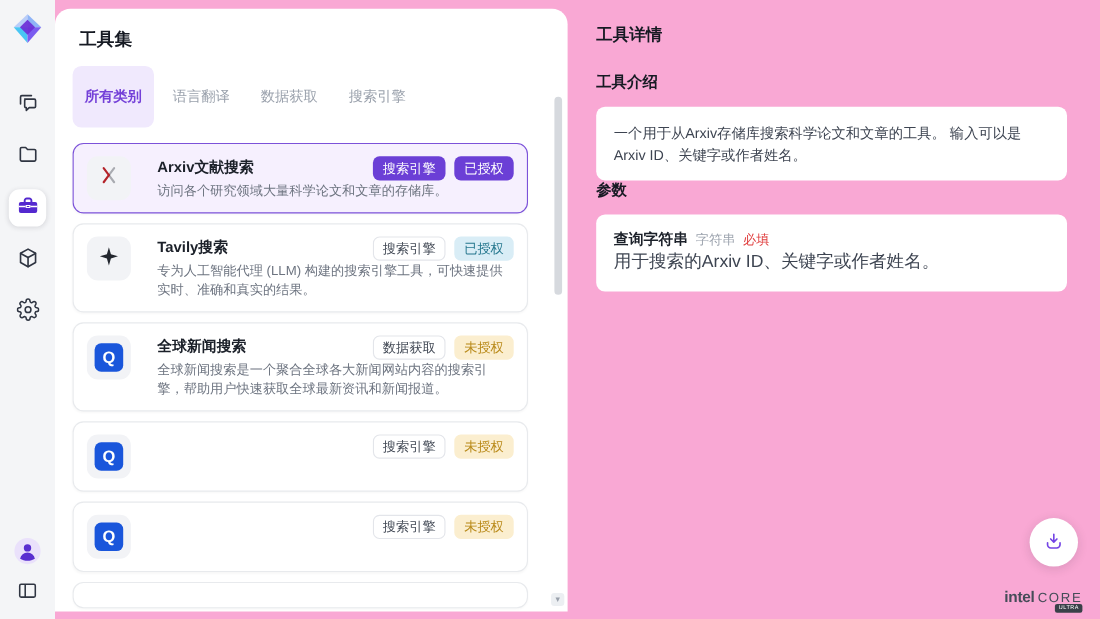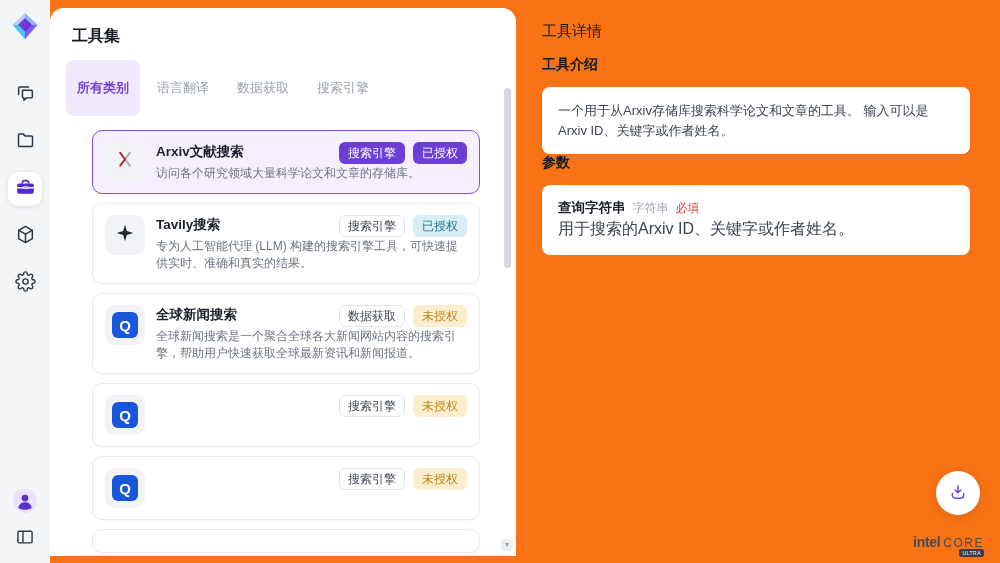--- a/index.html
+++ b/index.html
@@ -2,21 +2,21 @@
 <html><head>
 <meta charset="utf-8">
 <style>
   * { box-sizing: border-box; }
   html,body { margin:0; padding:0; }
   body {
     width:1000px; height:563px;
     font-family:"Liberation Sans","DejaVu Sans",sans-serif;
     background:#eef0f3;
   }
-  .app { position:relative; width:1000px; height:563px; overflow:hidden; background:#f97316; }
+  .app { position:relative; width:1000px; height:563px; overflow:hidden; background:#f9a8d4; }
 
   
   .sidebar {
     position:absolute; left:0; top:0; width:50px; height:100%;
     background:#f4f5f7; display:flex; flex-direction:column; align-items:center;
     padding:10px 0 12px;
   }
   .logo { width:32px; height:32px; display:flex; align-items:center; justify-content:center; }
   .side-nav { margin-top:36px; display:flex; flex-direction:column; gap:13px; align-items:center; }
   .side-btn {
@@ -40,23 +40,22 @@
   .tabs { display:flex; gap:6px; margin:0 16px 12px; }
   .tab {
     border:none; background:transparent; color:#9aa1ac; font-size:13px;
     padding:19px 11px; border-radius:8px; cursor:pointer; font-family:inherit;
   }
   .tab.active { background:#f0e9fd; color:#7440d8; font-weight:bold; }
 
   .cards { display:flex; flex-direction:column; gap:9px; padding:2px 36px 0 16px; overflow:hidden; height:calc(100% - 86px); }
   .card {
     position:relative; background:#fff; border:1px solid #e8eaed; border-radius:10px;
-    padding:11px 12px; display:flex; gap:11px; cursor:pointer; flex:none;
+    padding:11px 12px; display:flex; gap:24px; cursor:pointer; flex:none;
     box-shadow:0 1px 2px rgba(20,24,33,.03);
-    margin-left:26px;
   }
   .card.active { background:#f6f0fe; border:1.5px solid #7c52d9; }
   .tile { width:40px; height:40px; border-radius:10px; background:#f2f3f6; display:flex; align-items:center; justify-content:center; flex:none; }
   .tile svg { width:22px; height:22px; }
   .qtile {
     width:26px; height:26px; border-radius:6px; background:#1a56db; color:#fff;
     font-weight:bold; font-size:15px; display:flex; align-items:center; justify-content:center;
   }
   .content { flex:1; min-width:0; padding-top:1px; }
   .tool-title { font-size:13.5px; font-weight:bold; color:#1b2029; }
@@ -71,21 +70,21 @@
   .scrollbar { position:absolute; top:80px; right:5px; width:7px; bottom:20px; }
   .scroll-thumb { width:7px; height:180px; border-radius:4px; background:#d6d9de; }
   .scroll-down {
     position:absolute; right:3px; bottom:5px; width:12px; height:12px; border:none; padding:0;
     border-radius:3px; background:#eceff2; color:#9aa1ac; font-size:8px; line-height:12px;
     text-align:center; cursor:pointer;
   }
 
   
   .detail-panel { position:absolute; left:516px; top:0; right:0; height:100%; padding:22px 30px 0 26px; }
-  .detail-title { font-size:15px; font-weight:normal; color:#161a23; margin:0 0 15px; }
+  .detail-title { font-size:15px; font-weight:bold; color:#161a23; margin:0 0 25px; }
   .section-heading { font-size:14px; font-weight:bold; color:#161a23; margin:0 0 13px; }
   .mt { }
   .white-card { background:#fff; border-radius:8px; padding:14px 16px; font-size:13px; color:#3d4451; }
   .white-card p { margin:0; line-height:1.5; }
   .param-head { display:flex; align-items:baseline; gap:7px; }
   .param-name { font-size:13.5px; font-weight:bold; color:#1b2029; }
   .param-type { font-size:12px; color:#9aa1ac; }
   .param-required { font-size:12px; color:#e03e3e; }
   .param-desc { margin:9px 0 0; font-size:16px; color:#3d4451; line-height:1.4; }
 

